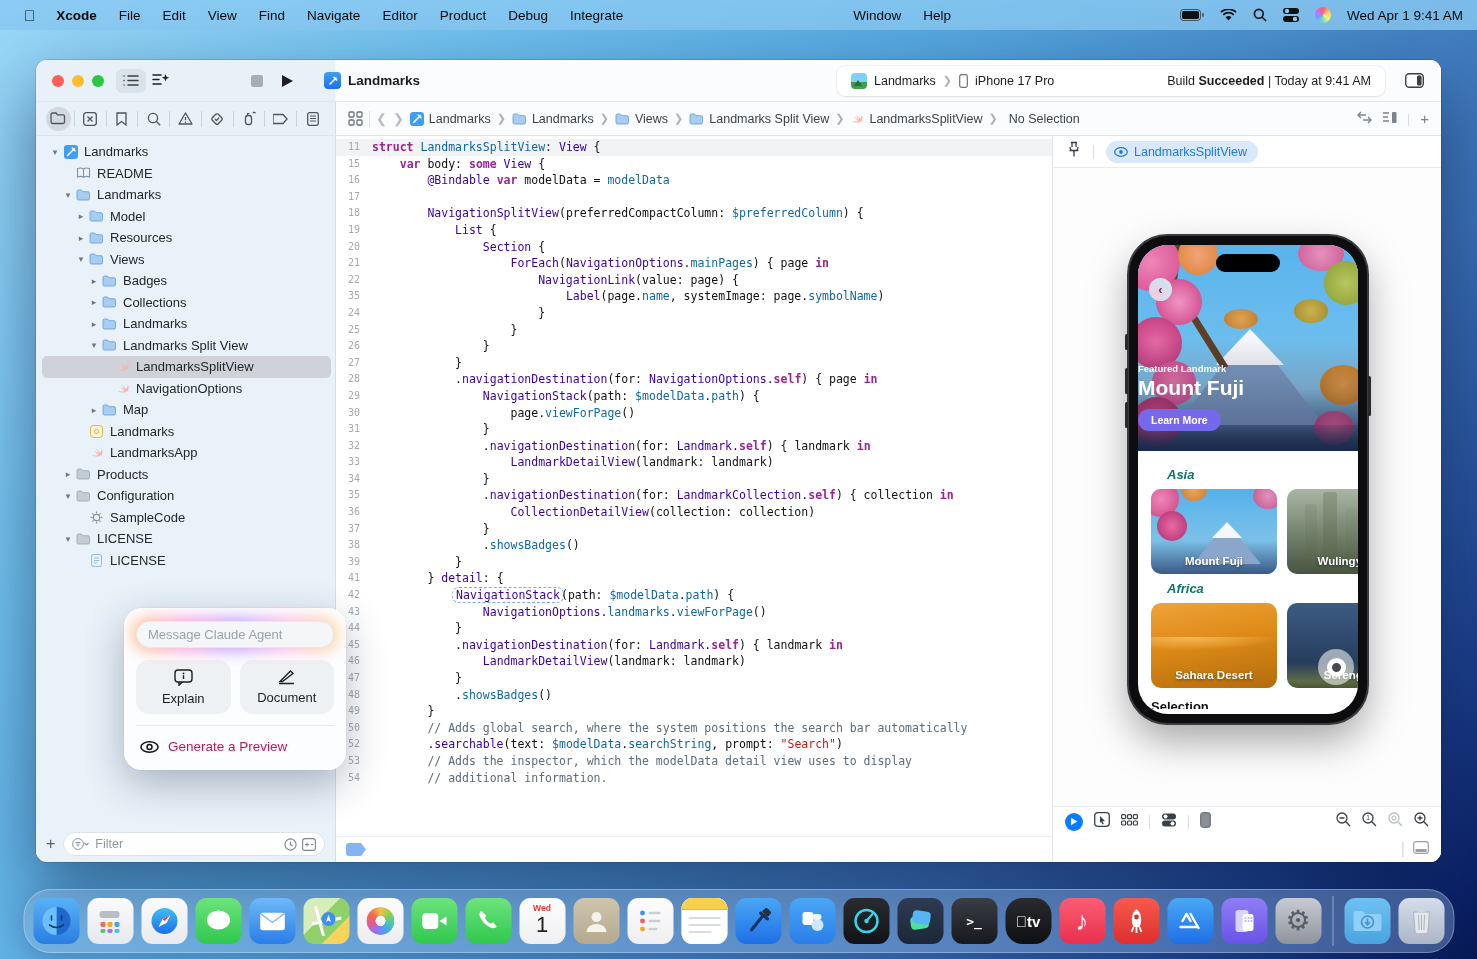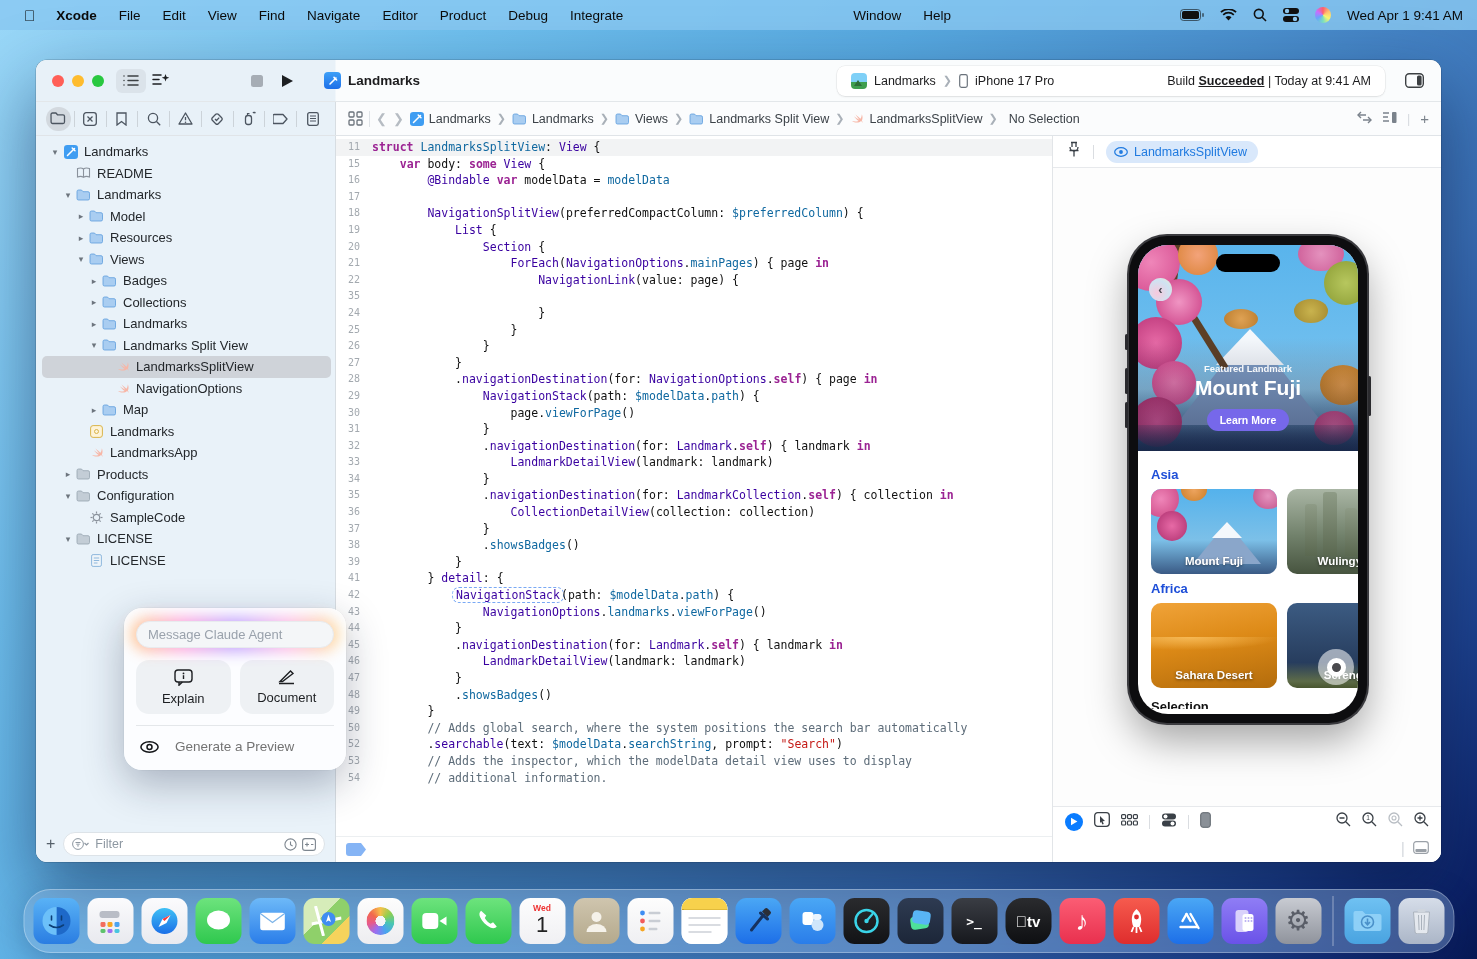--- a/index.html
+++ b/index.html
@@ -30,21 +30,21 @@
   .proj-ic { width:17px; height:17px; border-radius:4px; background:linear-gradient(180deg,#3ea0f7,#1d6fe8);
     display:flex; align-items:center; justify-content:center; }
   .scheme { margin-left:auto; margin-right:14px; height:30px; background:#fff; border-radius:8px;
     box-shadow:0 0 0 .5px rgba(0,0,0,.08), 0 1px 2px rgba(0,0,0,.08);
     display:flex; align-items:center; font-size:12.5px; color:#1c1c1e; padding:0 14px; gap:7px; width:548px; }
   .app-ic { width:16px; height:16px; border-radius:4px;
     background:linear-gradient(180deg,#7fd0f7 0 55%,#3e9e4f 55%); position:relative; overflow:hidden; }
   .app-ic i { position:absolute; left:3px; bottom:3px; width:0; height:0; border-left:4px solid transparent; border-right:4px solid transparent; border-bottom:6px solid #2d6e38; }
   .crumb-sep { color:#a9b0b8; font-size:11px; }
   .build { margin-left:auto; font-size:12.5px; color:#1c1c1e; white-space:nowrap; }
-  .build b { font-weight:700;text-decoration:underline; }
+  .build b { font-weight:700; }
   
   .row2 { height:34px; flex:0 0 34px; display:flex; border-bottom:1px solid #e0e4e8; }
   .navstrip { width:300px; flex:0 0 300px; background:#e8f1f8; display:flex; align-items:center; padding:0 10px; gap:2px; border-right:1px solid #d7dde2; }
   .nav-ic { width:28px; height:24px; border-radius:12px; display:flex; align-items:center; justify-content:center; color:#4c5560; }
   .nav-ic.sel { background:#d3d9df; }
   .nav-div { width:1px; height:16px; background:#ccd3d9; margin:0 1px; }
   .jumpbar { flex:1; background:#fbfcfd; display:flex; align-items:center; padding:0 12px; font-size:12.5px; color:#3c4248; gap:6px; }
   .jb-ic { color:#6a727b; display:flex; align-items:center; }
   .chev { color:#b6bcc3; font-size:13px; }
   .crumb { display:flex; align-items:center; gap:5px; white-space:nowrap; }
@@ -84,21 +84,21 @@
     box-shadow:0 14px 40px rgba(20,30,60,.3), 0 0 0 .5px rgba(0,0,0,.06); padding:13px 12px 12px; z-index:30; }
   .glow-wrap { position:relative; margin-bottom:12px; }
   .glow { position:absolute; inset:-4px -5px; border-radius:18px; filter:blur(7px); opacity:.75;
     background:linear-gradient(90deg,#ffbd6e,#ff8bd3,#b08cff,#ffa8df,#ffd27a); }
   .agent-input { position:relative; height:27px; background:#f4f6f8; border:1px solid #e8ebee; border-radius:14px;
     display:flex; align-items:center; padding:0 11px; color:#9aa2ac; font-size:13px; }
   .pop-btns { display:flex; gap:9px; }
   .pop-btn { flex:1; background:#eef1f4; border-radius:13px; height:54px; display:flex; flex-direction:column;
     align-items:center; justify-content:center; gap:5px; font-size:13px; color:#1d1f22; }
   .pop-div { height:1px; background:#e4e7ea; margin:11px 0; }
-  .gen-row { display:flex; align-items:center; gap:16px; font-size:13.5px; color:#737373; padding:2px 4px 4px;text-align:center; }
+  .gen-row { display:flex; align-items:center; gap:9px; font-size:13.5px; color:#be185d; padding:2px 4px 4px;text-align:center; }
   
   .canvas { width:389px; flex:0 0 389px; border-left:1px solid #e2e5e8; background:#fdfdfd; display:flex; flex-direction:column; position:relative; }
   .canv-top { height:32px; flex:0 0 32px; background:#fff; border-bottom:1px solid #e7e9ec; display:flex; align-items:center; padding:0 14px; gap:12px; }
   .pv-badge { display:flex; align-items:center; gap:6px; background:#d9e8fb; color:#1f7ae0; font-size:12.5px; font-weight:500;
     height:22px; border-radius:11px; padding:0 11px 0 8px; }
   .canv-main { flex:1; position:relative; }
   .canv-foot { height:30px; flex:0 0 30px; border-top:1px solid #e7e9ec; background:#fff; display:flex; align-items:center; padding:0 12px; gap:11px; color:#3a4047; }
   .pv-play { width:18px; height:18px; border-radius:50%; background:#0a7cff; display:flex; align-items:center; justify-content:center; }
   .foot-div { width:1px; height:14px; background:#dadde1; }
   .zoомs { margin-left:auto; }
@@ -112,29 +112,29 @@
   .hero { position:relative; height:206px; background:linear-gradient(180deg,#59b4ec 0%,#6cbdee 45%,#8cc4e4 70%,#35537d 100%); overflow:hidden; }
   .fuji { position:absolute; left:38px; bottom:26px; width:0; height:0;
     border-left:74px solid transparent; border-right:74px solid transparent; border-bottom:96px solid #7e9cc4; }
   .fuji-snow { position:absolute; left:78px; bottom:86px; width:0; height:0;
     border-left:34px solid transparent; border-right:34px solid transparent; border-bottom:36px solid #f4f8fc; }
   .city { position:absolute; left:0; right:0; bottom:0; height:26px;
     background:linear-gradient(180deg,rgba(38,62,96,.2),#233c60); }
   .blob { position:absolute; border-radius:50%; }
   .branch { position:absolute; background:#5d4026; }
   .hero-shade { position:absolute; inset:0; background:linear-gradient(180deg,rgba(0,0,0,0) 45%,rgba(10,10,40,.38)); }
-  .hero-text { position:absolute; left:0; right:0; top:118px; text-align:center; color:#fff; z-index:4; }
+  .hero-text { position:absolute; left:0; right:0; top:118px; color:#fff; z-index:4; }
   .feat { font-size:9.5px; font-weight:600; opacity:.95; }
   .hero-title { font-size:21px; font-weight:700; margin:2px 0 9px; }
   .learn { display:inline-block; background:#7668ea; color:#fff; font-size:10.5px; font-weight:600; padding:5px 13px; border-radius:12px; }
   .backbtn { position:absolute; left:11px; top:33px; width:23px; height:23px; border-radius:50%;
     background:radial-gradient(circle at 35% 65%,#f7c9dd,#cfe3f2 60%,#f2e6cf); display:flex; align-items:center; justify-content:center;
     color:#4a4a52; font-size:13px; font-weight:700; z-index:5; }
   .ph-sections { padding:9px 13px 0; }
-  .sec-h { font-size:13px; font-weight:700; color:#1d4ed8; margin:7px 0 7px; }
+  .sec-h { font-size:13px; font-weight:700; color:#0f766e; margin:7px 16px 7px;font-style:italic; }
   .cards { display:flex; gap:10px; width:300px; }
   .card { position:relative; width:126px; height:85px; border-radius:10px; overflow:hidden; flex:0 0 126px; }
   .card-label { position:absolute; left:0; right:0; bottom:7px; text-align:center; color:#fff; font-size:11.5px; font-weight:700;
     text-shadow:0 1px 3px rgba(0,0,0,.5); }
   .c-fuji { background:linear-gradient(180deg,#54b2ec 0%,#7cc0e8 60%,#3a5a85 100%); }
   .c-wuling { background:linear-gradient(180deg,#aab6a5 0%,#71816b 55%,#47543f 100%); }
   .c-sahara { background:linear-gradient(170deg,#f0a339 0%,#dd8a17 45%,#b36c0c 100%); }
   .c-seren { background:linear-gradient(180deg,#3c5b82 0%,#273d5e 70%,#5d6b48 92%,#49562f 100%); }
   .pillar { position:absolute; bottom:18px; width:12px; background:linear-gradient(180deg,#8e9b86,#5a6850); border-radius:3px 3px 0 0; }
   .ring-ovl { position:absolute; width:36px; height:36px; border-radius:50%; background:rgba(255,255,255,.55);
@@ -649,21 +649,21 @@
       <div class="code-scroll" id="code">
           <div class="code-line hdr"><span class="lnum">11</span><span><span class="seg-k">struct </span><span class="seg-d">LandmarksSplitView</span><span class="seg-p">: </span><span class="seg-t">View</span><span class="seg-p"> {</span></span></div>
           <div class="code-line"><span class="lnum">15</span><span><span class="seg-p">    </span><span class="seg-k">var </span><span class="seg-p">body: </span><span class="seg-k">some </span><span class="seg-t">View</span><span class="seg-p"> {</span></span></div>
           <div class="code-line"><span class="lnum">16</span><span><span class="seg-p">        </span><span class="seg-t">@Bindable </span><span class="seg-k">var </span><span class="seg-p">modelData = </span><span class="seg-d">modelData</span></span></div>
           <div class="code-line"><span class="lnum">17</span><span><span class="seg-p"></span></span></div>
           <div class="code-line"><span class="lnum">18</span><span><span class="seg-p">        </span><span class="seg-t">NavigationSplitView</span><span class="seg-p">(preferredCompactColumn: </span><span class="seg-d">$preferredColumn</span><span class="seg-p">) {</span></span></div>
           <div class="code-line"><span class="lnum">19</span><span><span class="seg-p">            </span><span class="seg-t">List</span><span class="seg-p"> {</span></span></div>
           <div class="code-line"><span class="lnum">20</span><span><span class="seg-p">                </span><span class="seg-t">Section</span><span class="seg-p"> {</span></span></div>
           <div class="code-line"><span class="lnum">21</span><span><span class="seg-p">                    </span><span class="seg-t">ForEach</span><span class="seg-p">(</span><span class="seg-t">NavigationOptions</span><span class="seg-p">.</span><span class="seg-d">mainPages</span><span class="seg-p">) { page </span><span class="seg-k">in</span></span></div>
           <div class="code-line"><span class="lnum">22</span><span><span class="seg-p">                        </span><span class="seg-t">NavigationLink</span><span class="seg-p">(value: page) {</span></span></div>
-          <div class="code-line"><span class="lnum">35</span></div>
+          <div class="code-line"><span class="lnum">35</span><span><span class="seg-p">                            </span><span class="seg-t">Label</span><span class="seg-p">(page.</span><span class="seg-d">name</span><span class="seg-p">, systemImage: page.</span><span class="seg-d">symbolName</span><span class="seg-p">)</span></span></div>
           <div class="code-line"><span class="lnum">24</span><span><span class="seg-p">                        }</span></span></div>
           <div class="code-line"><span class="lnum">25</span><span><span class="seg-p">                    }</span></span></div>
           <div class="code-line"><span class="lnum">26</span><span><span class="seg-p">                }</span></span></div>
           <div class="code-line"><span class="lnum">27</span><span><span class="seg-p">            }</span></span></div>
           <div class="code-line"><span class="lnum">28</span><span><span class="seg-p">            .</span><span class="seg-t">navigationDestination</span><span class="seg-p">(for: </span><span class="seg-t">NavigationOptions</span><span class="seg-p">.</span><span class="seg-k">self</span><span class="seg-p">) { page </span><span class="seg-k">in</span></span></div>
           <div class="code-line"><span class="lnum">29</span><span><span class="seg-p">                </span><span class="seg-t">NavigationStack</span><span class="seg-p">(path: </span><span class="seg-d">$modelData</span><span class="seg-p">.</span><span class="seg-d">path</span><span class="seg-p">) {</span></span></div>
           <div class="code-line"><span class="lnum">30</span><span><span class="seg-p">                    page.</span><span class="seg-d">viewForPage</span><span class="seg-p">()</span></span></div>
           <div class="code-line"><span class="lnum">31</span><span><span class="seg-p">                }</span></span></div>
           <div class="code-line"><span class="lnum">32</span><span><span class="seg-p">                .</span><span class="seg-t">navigationDestination</span><span class="seg-p">(for: </span><span class="seg-t">Landmark</span><span class="seg-p">.</span><span class="seg-k">self</span><span class="seg-p">) { landmark </span><span class="seg-k">in</span></span></div>
           <div class="code-line"><span class="lnum">33</span><span><span class="seg-p">                    </span><span class="seg-t">LandmarkDetailView</span><span class="seg-p">(landmark: landmark)</span></span></div>

